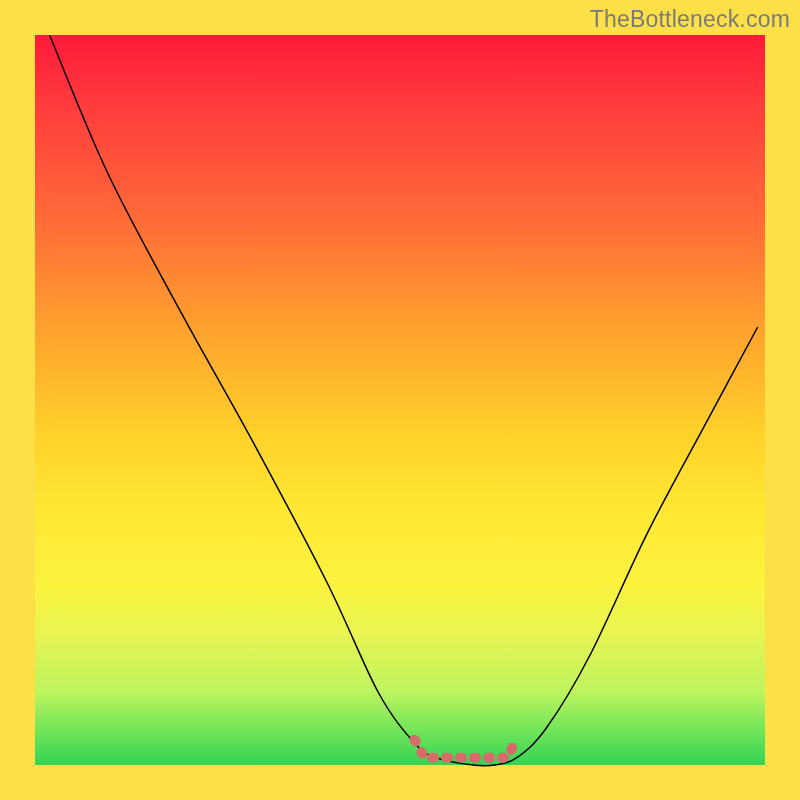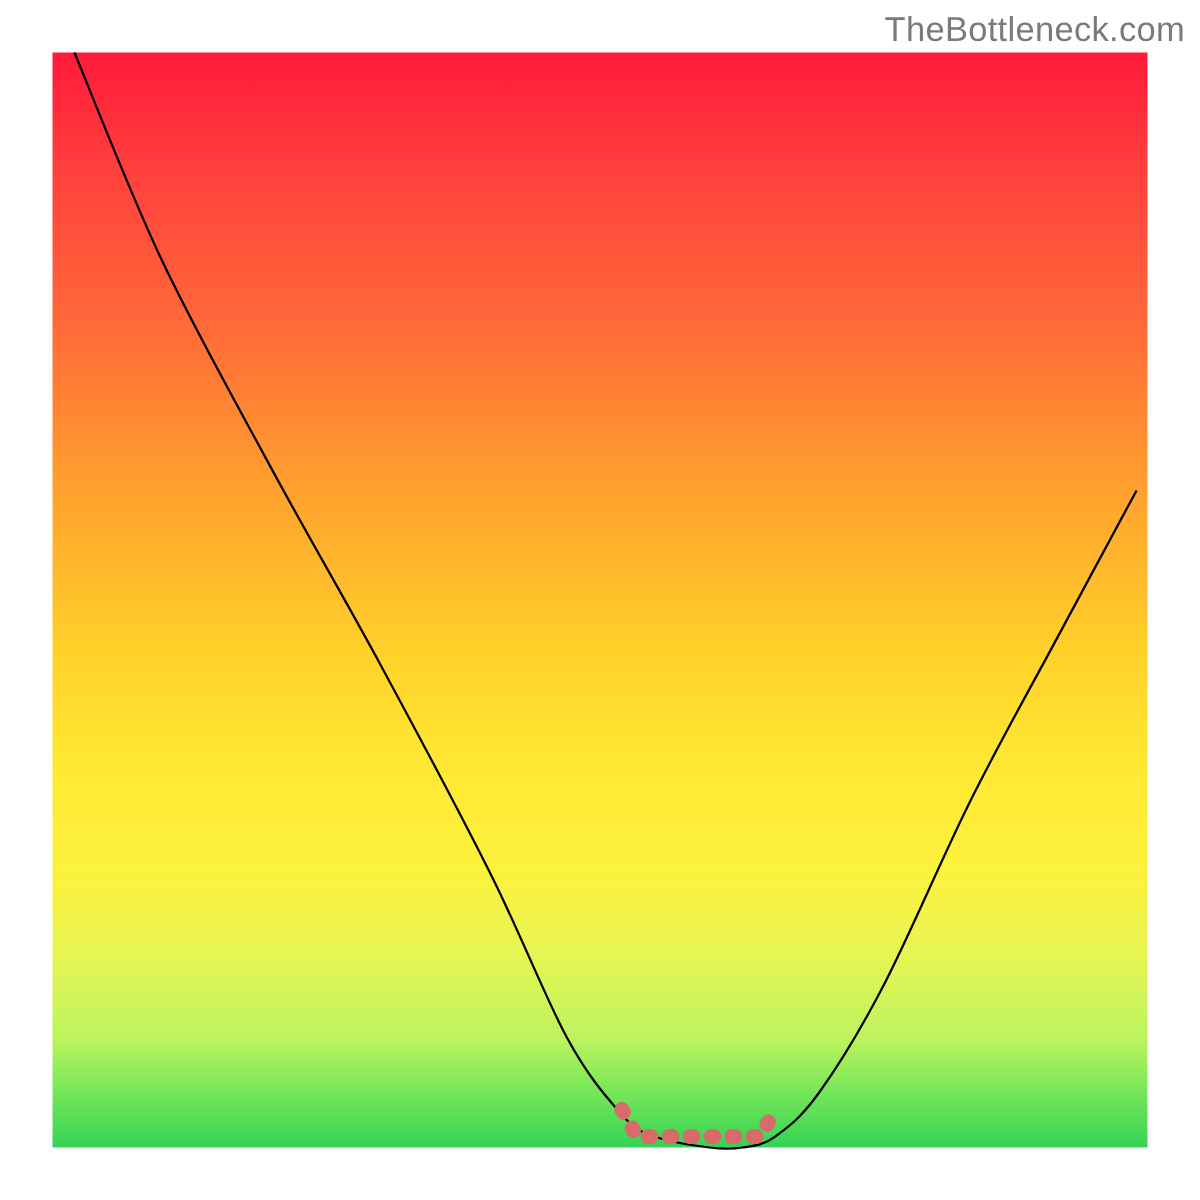--- a/index.html
+++ b/index.html
@@ -8,21 +8,21 @@
     width: 800px;
     height: 800px;
     background: #000;
     overflow: hidden;
     font-family: Arial, Helvetica, sans-serif;
   }
   .stage {
     position: relative;
     width: 800px;
     height: 800px;
-    background: #ffffff;
+    background: #fde047;
   }
   .plot-area {
     position: absolute;
     left: 35px;
     top: 35px;
     width: 730px;
     height: 730px;
     
     background: linear-gradient(
       to bottom,

